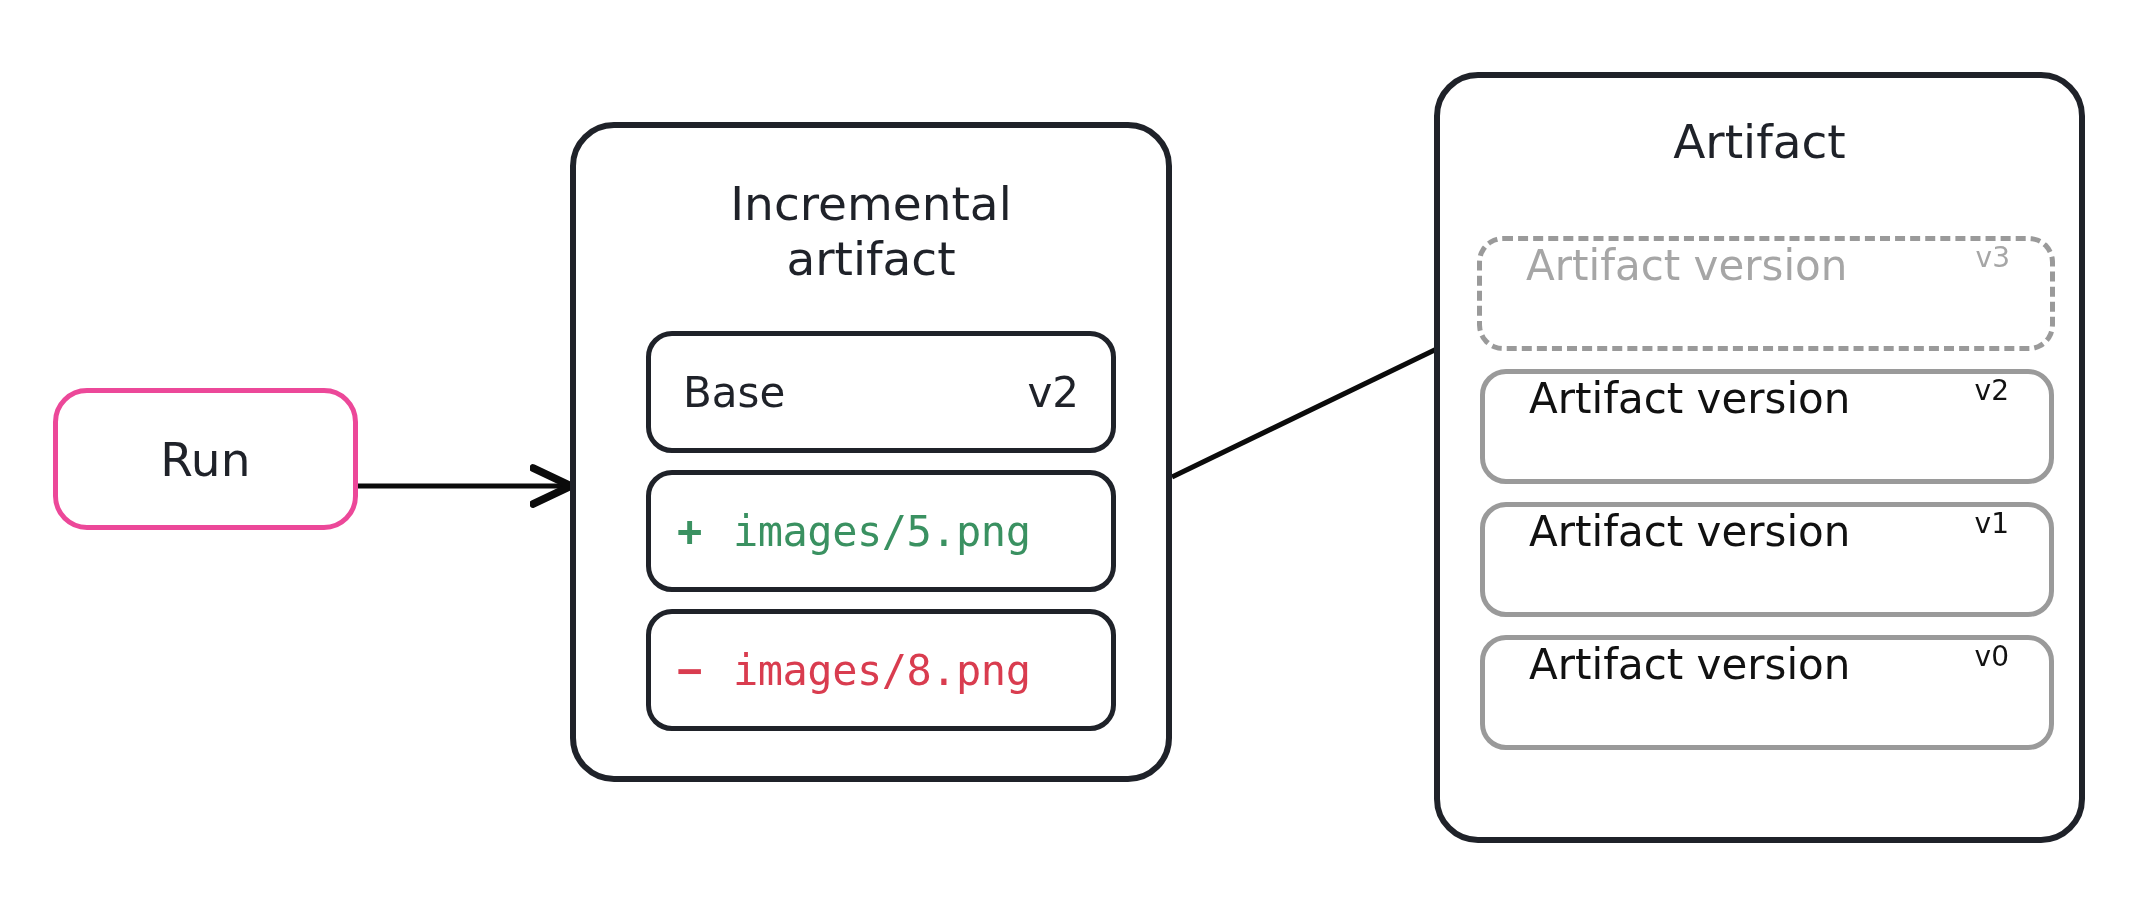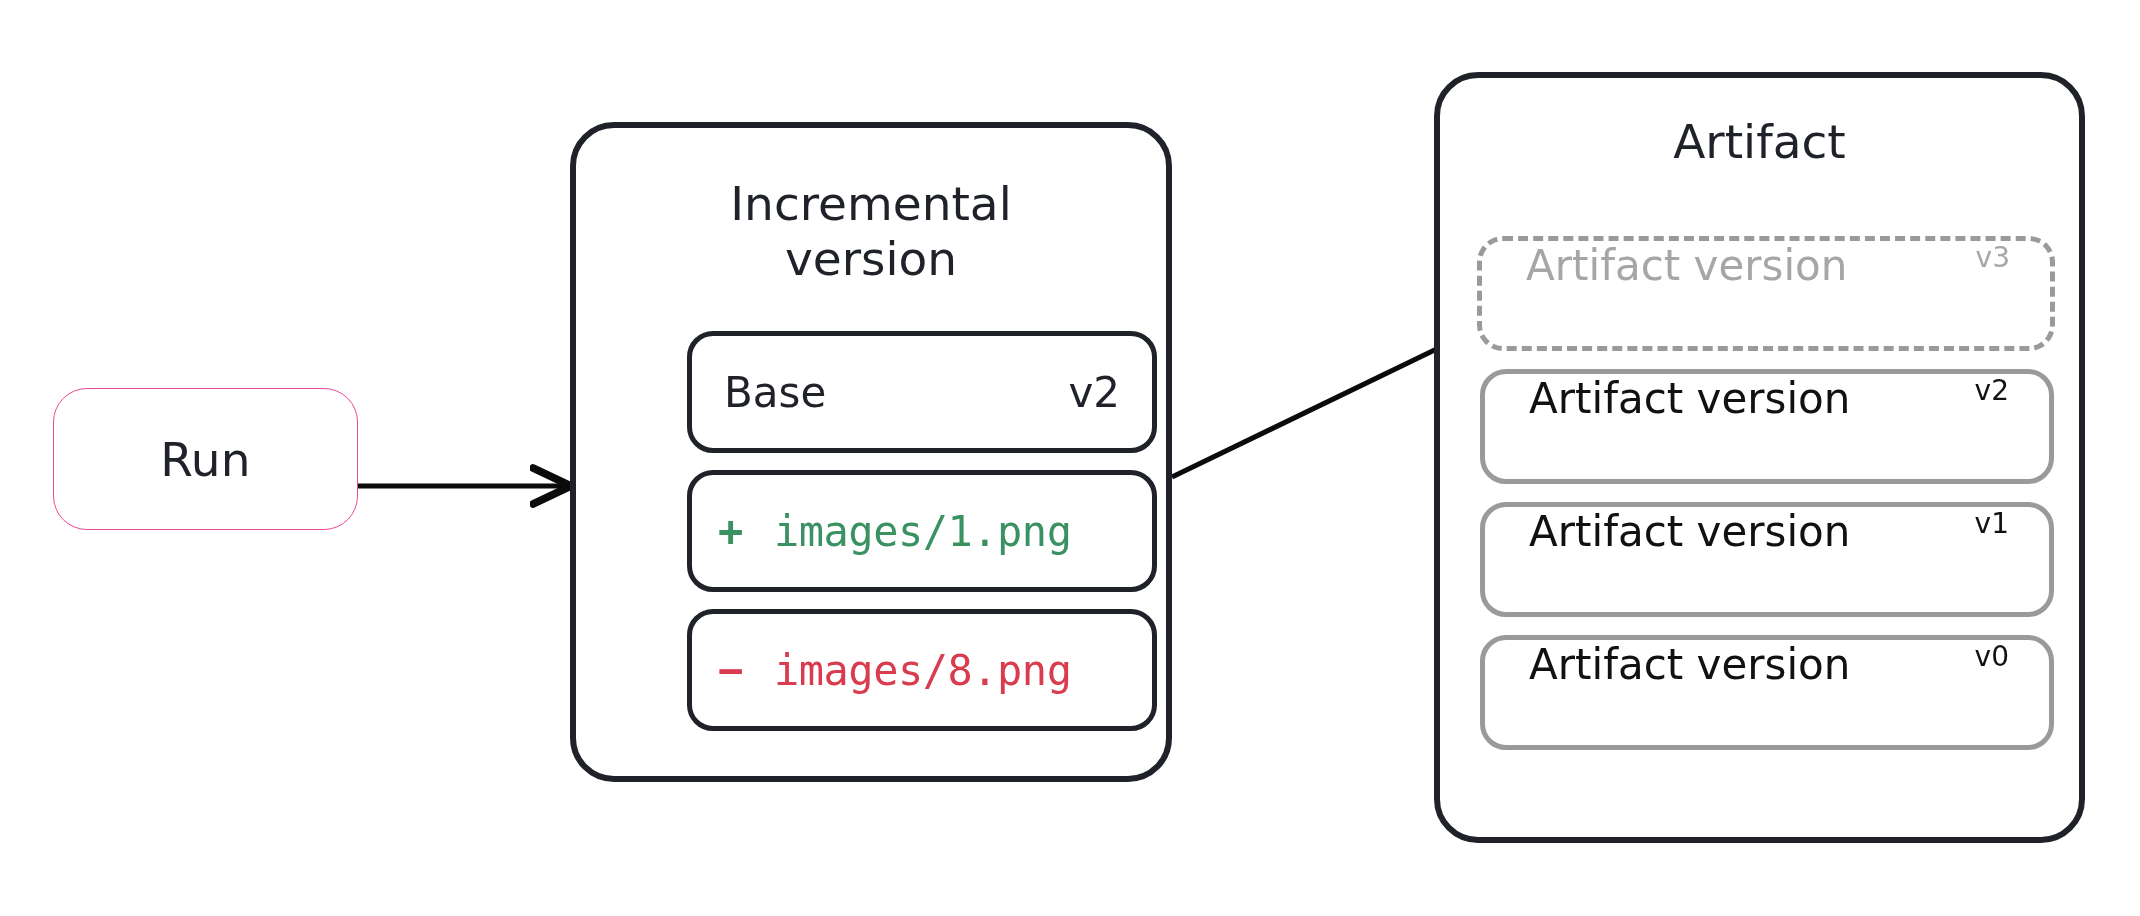--- a/index.html
+++ b/index.html
@@ -29,21 +29,21 @@
   }
 
   
   .run-node {
     position: absolute;
     left: 53px;
     top: 388px;
     width: 305px;
     height: 142px;
     box-sizing: border-box;
-    border: 1px solid #ec4899;
+    border: 5px solid #ec4899;
     border-radius: 34px;
     background: #ffffff;
     display: flex;
     align-items: center;
     justify-content: center;
   }
   .run-label {
     font-size: 47px;
     color: #1f2229;
     line-height: 1;
@@ -84,21 +84,20 @@
     width: 470px;
     height: 122px;
     border: 5px solid #1f2229;
     border-radius: 26px;
     background: #ffffff;
     display: flex;
     align-items: center;
     justify-content: space-between;
     padding: 0 32px;
     margin-bottom: 17px;
-    margin-left: 41px;
   }
   .inc-row:last-child { margin-bottom: 0; }
   .inc-row .name {
     font-size: 42px;
     color: #1f2229;
   }
   .inc-row .ver {
     font-size: 42px;
     color: #1f2229;
   }
@@ -194,32 +193,32 @@
     <line x1="358" y1="486" x2="568" y2="486" stroke="#0b0b0b" stroke-width="5" marker-end="url(#arrowhead)"></line>
     <line x1="1172" y1="477" x2="1478" y2="329" stroke="#0b0b0b" stroke-width="5" marker-end="url(#arrowhead)"></line>
   </svg>
 
   <div class="run-node">
     <span class="run-label">Run</span>
   </div>
 
   <div class="inc-panel">
     <div class="inc-title">Incremental
-version</div>
+artifact</div>
 
     <div class="inc-rows">
 
       <div class="inc-row">
         <span class="name">Base</span>
         <span class="ver">v2</span>
       </div>
 
       <div class="inc-row diff-row diff-add">
         <span class="sign">+</span>
-        <span class="path">images/1.png</span>
+        <span class="path">images/5.png</span>
       </div>
 
       <div class="inc-row diff-row diff-del">
         <span class="sign">−</span>
         <span class="path">images/8.png</span>
       </div>
 
     </div>
   </div>
 

